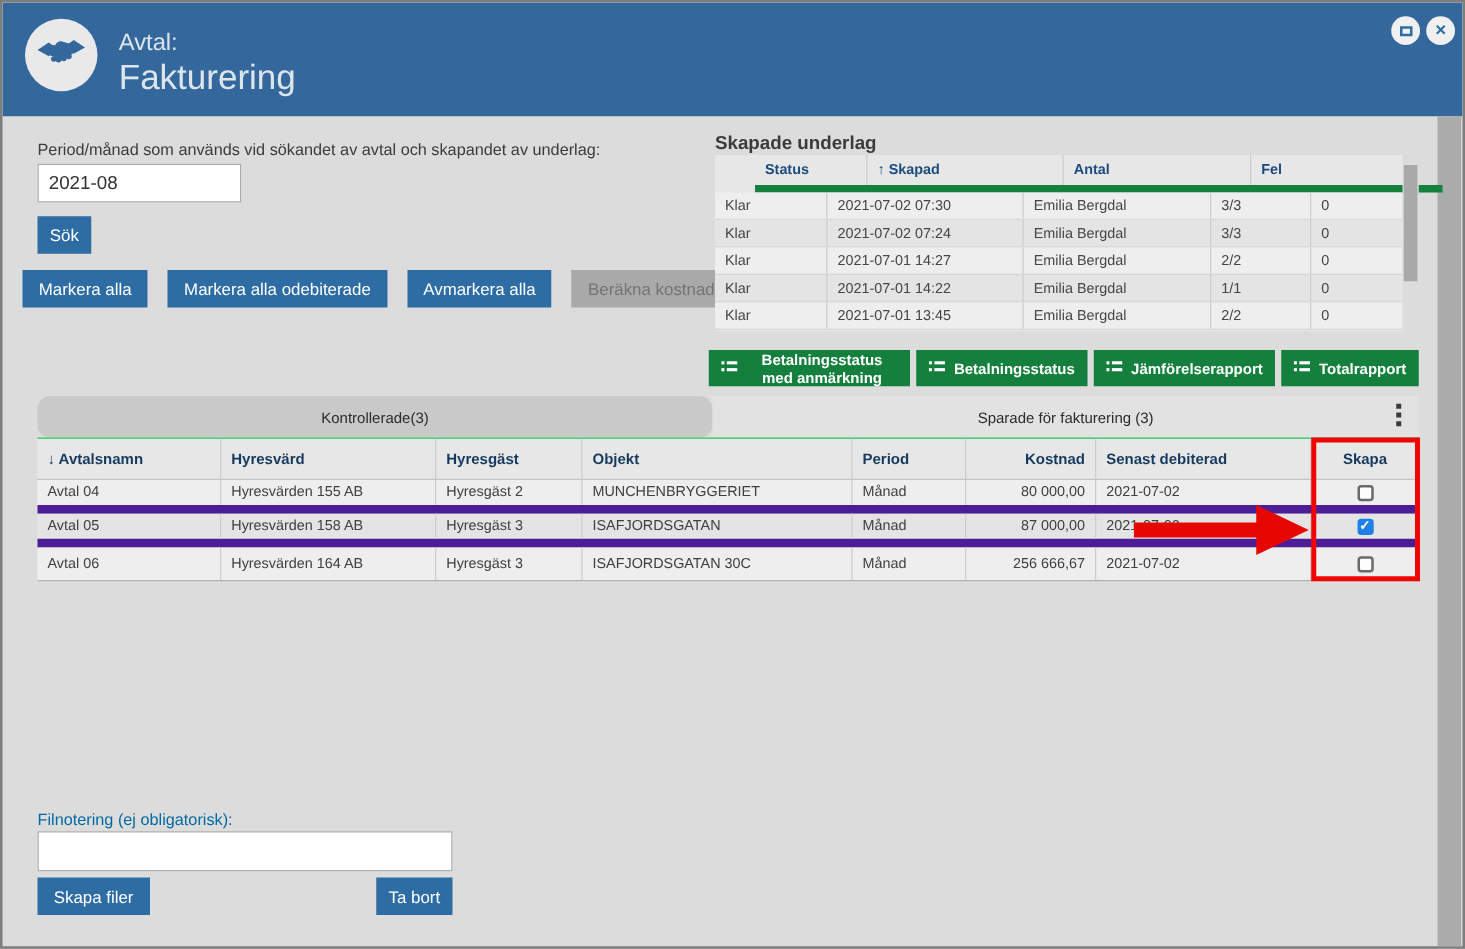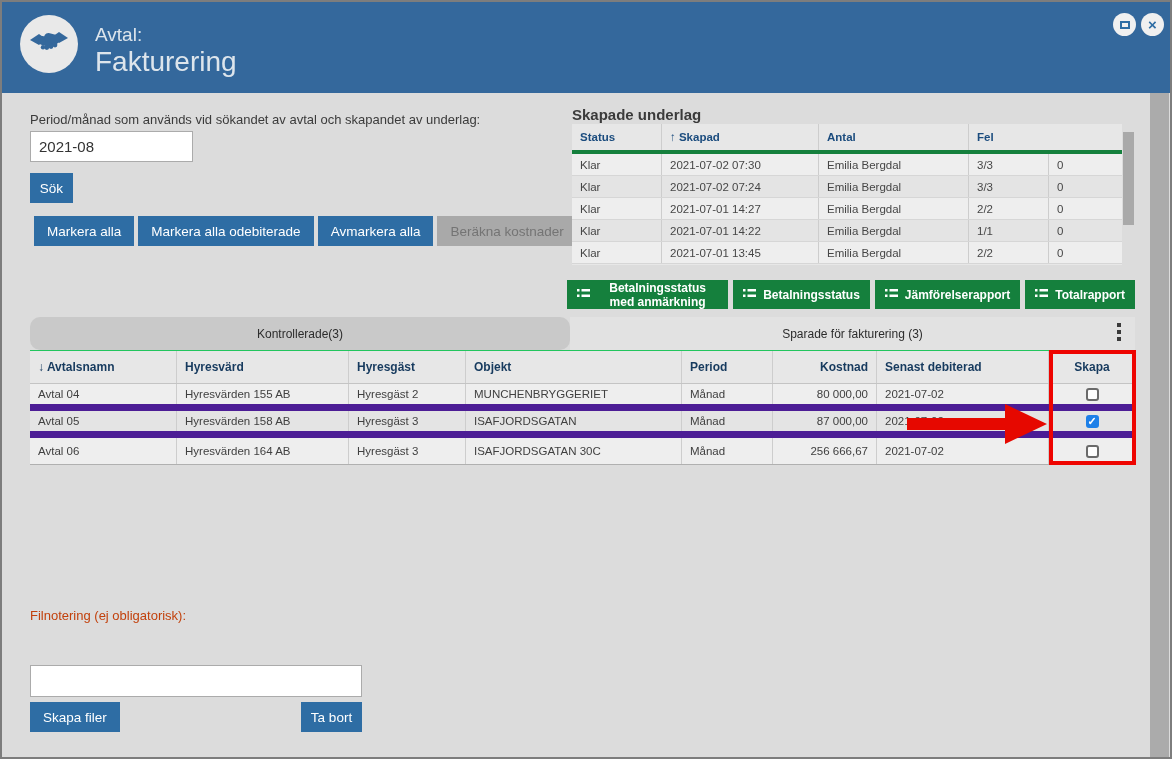--- a/index.html
+++ b/index.html
@@ -36,31 +36,31 @@
     border:1px solid #ababab; font-size:15px; color:#333; padding:0 8px;
     font-family:"Liberation Sans", sans-serif;
   }
   .btn-blue {
     background:#2e6da4; color:#fff; border:none; font-size:13.5px;
     display:flex; align-items:center; justify-content:center; cursor:pointer;
     font-family:"Liberation Sans", sans-serif;
   }
   .btn-disabled { background:#a9a9a9; color:#747474; }
   .sok-btn { left:28px; top:171px; width:43px; height:30px; }
-  .sel-row { left:32px; top:214px; height:30px; display:flex; gap:4px; }
+  .sel-row { left:16px; top:214px; height:30px; display:flex; gap:16px; }
   .sel-row .btn-blue, .sel-row .btn-disabled {
     height:30px; padding:0 13px; font-size:13.5px; border:none;
     display:flex; align-items:center; font-family:"Liberation Sans", sans-serif;
   }
 
   
   .created-title { left:570px; top:104px; font-size:15px; font-weight:bold; color:#3b3b3b; }
   .created-table { left:570px; top:122px; width:563px; height:141px; background:#e7e7e7; }
   .stable-row { display:grid; grid-template-columns:90px 157px 150px 80px 73px; width:550px; }
-  .stable-head { height:30px; border-bottom:4px solid #15803d; }
+  .stable-head { height:30px; border-bottom:6px solid #15803d;margin-left:32px; }
   .stable-head .cell { font-weight:bold; color:#1b4c7e; font-size:11.5px; }
   .stable-body-row { height:22px; border-bottom:1px solid #d6d6d6; }
   .stable-body-row .cell { font-size:11.5px; color:#464646; }
   .row-odd { background:#eeeeee; }
   .row-even { background:#e4e4e4; }
   .cell {
     display:flex; align-items:center; padding:0 8px;
     border-right:1px solid #cdcdcd; overflow:hidden; white-space:nowrap;
   }
   .cell:last-child { border-right:none; }
@@ -103,21 +103,21 @@
     background:#fdfdfd; cursor:pointer; display:flex; align-items:center; justify-content:center;
   }
   .chk.checked { background:#1e80e8; border-color:#1e80e8; }
   .chk.checked::after { content:'✓'; color:#fff; font-size:11px; font-weight:bold; line-height:1; }
 
   
   .highlight-box { left:1047px; top:348px; width:87px; height:115px; border:4px solid #ee0400; pointer-events:none; }
   .annotation-arrow { left:905px; top:400px; pointer-events:none; }
 
   
-  .note-label { left:28px; top:606px; font-size:13px; color:#c2410c; }
+  .note-label { left:28px; top:646px; font-size:13px; color:#0369a1; }
   .note-input {
     left:28px; top:663px; width:332px; height:32px; background:#fff;
     border:1px solid #ababab; font-size:13px; padding:0 8px;
     font-family:"Liberation Sans", sans-serif;
   }
   .create-files-btn { left:28px; top:700px; height:30px; padding:0 13px; }
   .remove-btn { left:299px; top:700px; width:61px; height:30px; }
 </style>
 </head>
 <body>

